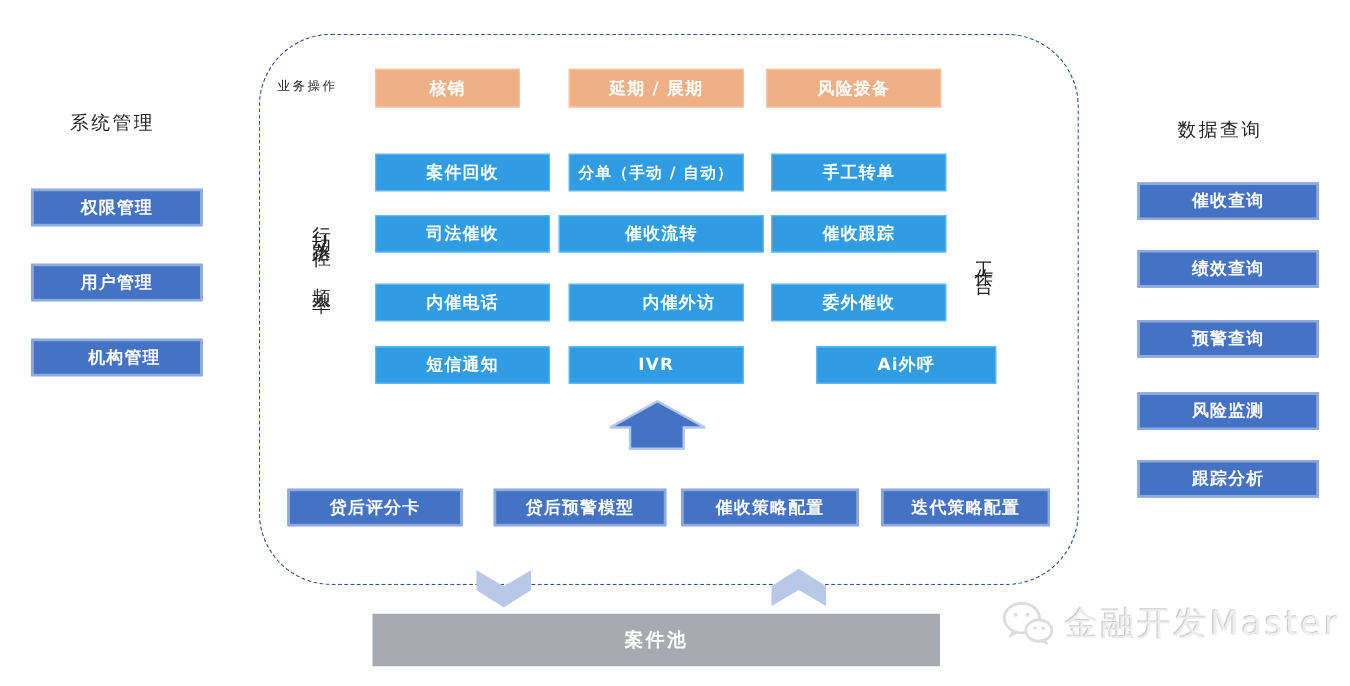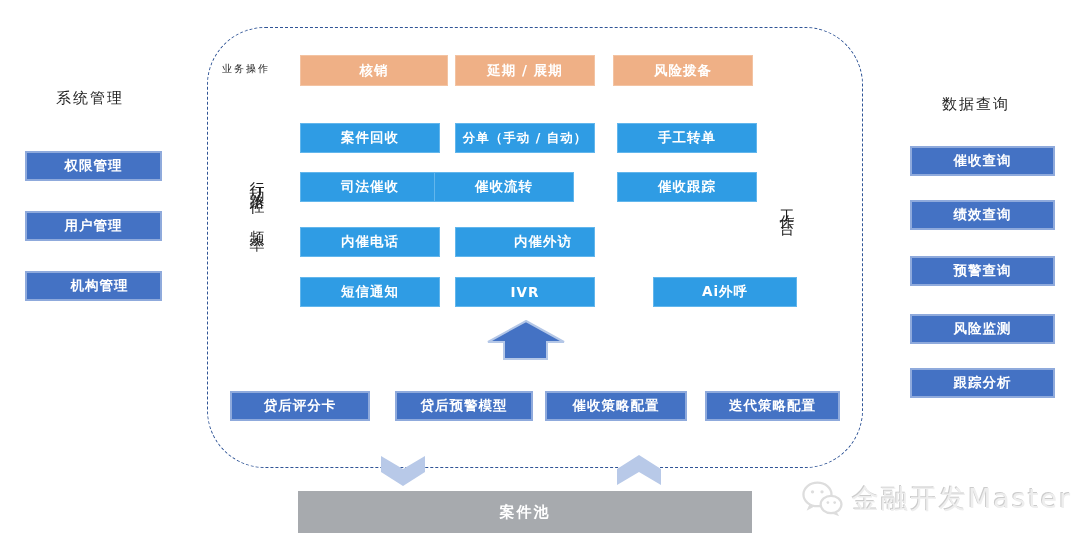--- a/index.html
+++ b/index.html
@@ -108,37 +108,38 @@
 
   <div class="panel-title" style="left:56px; top:89px;">系统管理</div>
   <div class="btn btn-dark" style="left:25px; top:151px; width:137px;">权限管理</div>
   <div class="btn btn-dark" style="left:25px; top:211px; width:137px;">用户管理</div>
   <div class="btn btn-dark" style="left:25px; top:271px; width:137px;padding-left:12px;">机构管理</div>
 
   <div class="dashed-box"></div>
 
   <div class="inline-label" style="left:222px; top:62px;">业务操作</div>
 
-  <div class="btn btn-orange" style="left:300px; top:55px; width:148px;">核销</div>
+  <div class="btn btn-orange" style="left:300px; top:55px; width:116px;">核销</div>
   <div class="btn btn-orange" style="left:455px; top:55px; width:140px;">延期 / 展期</div>
   <div class="btn btn-orange" style="left:613px; top:55px; width:140px;">风险拨备</div>
 
   <div class="vlabel" style="left:249px; top:170px;">行动路径/频率</div>
   <div class="vlabel" style="left:779px; top:197px;">工作台</div>
 
   <div class="btn btn-bright" style="left:300px; top:123px; width:140px;">案件回收</div>
   <div class="btn btn-bright" style="left:455px; top:123px; width:140px; font-size:12.5px;">分单（手动 / 自动）</div>
   <div class="btn btn-bright" style="left:617px; top:123px; width:140px;">手工转单</div>
 
   <div class="btn btn-bright" style="left:300px; top:172px; width:140px;">司法催收</div>
-  <div class="btn btn-bright" style="left:434px; top:172px; width:140px;">催收流转</div>
+  <div class="btn btn-bright" style="left:447px; top:172px; width:164px;">催收流转</div>
   <div class="btn btn-bright" style="left:617px; top:172px; width:140px;">催收跟踪</div>
 
   <div class="btn btn-bright" style="left:300px; top:227px; width:140px;">内催电话</div>
   <div class="btn btn-bright" style="left:455px; top:227px; width:140px;padding-left:36px;">内催外访</div>
+  <div class="btn btn-bright" style="left:617px; top:227px; width:140px;">委外催收</div>
 
   <div class="btn btn-bright" style="left:300px; top:277px; width:140px;">短信通知</div>
   <div class="btn btn-bright" style="left:455px; top:277px; width:140px;">IVR</div>
   <div class="btn btn-bright" style="left:617px; top:277px; width:144px;margin-left:36px;">Ai外呼</div>
 
   <div style="position:absolute; left:487px; top:320px;">
     <svg width="78" height="40" viewBox="0 0 78 40">
       <polygon points="39,1 77,22 60,22 60,39 17,39 17,22 1,22" fill="#4472c4" stroke="#b4c7e7" stroke-width="2"></polygon>
     </svg>
   </div>

